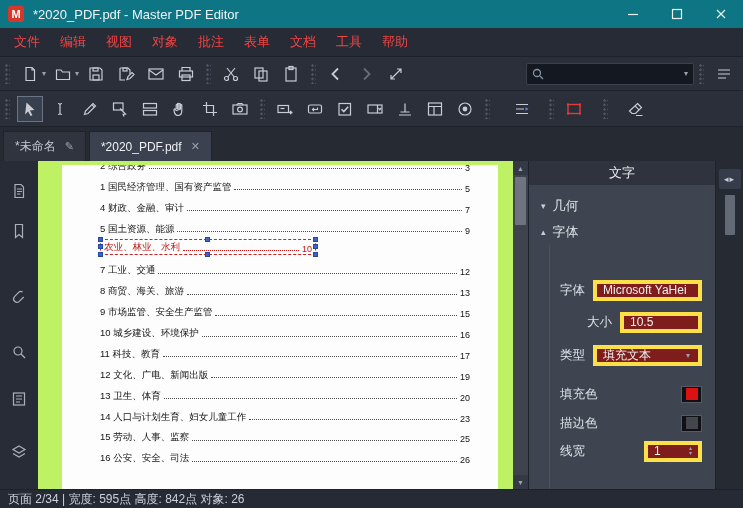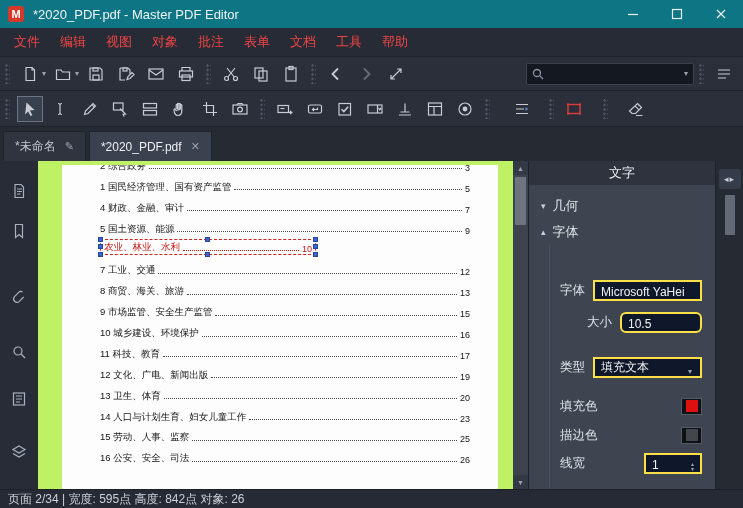--- a/index.html
+++ b/index.html
@@ -73,25 +73,25 @@
 
   
   .panel { width:215px; background:#3e4450; display:flex; flex:0 0 auto; border-left:1px solid #1d2129; }
   .pcontent { flex:1; display:flex; flex-direction:column; overflow:hidden; min-width:0; }
   .phead { height:24px; background:#2e333d; color:#e8ebef; font-size:13px; display:flex; align-items:center; justify-content:center; flex:0 0 auto; }
   .psec { display:flex; align-items:center; height:26px; padding-left:12px; color:#dfe3e9; font-size:13px; background:none; border:none; }
   .psec.first { margin-top:8px; }
   .tri { font-size:9px; margin-right:7px; color:#c9ced8; }
   .pgroup { margin-left:20px; border-left:1px solid #4b5260; padding:0 13px 0 10px; flex:1; overflow:hidden; }
   .prow { display:flex; align-items:center; height:22px; }
-  .r-font{margin-top:34px}.r-size{margin-top:10px;justify-content:flex-end}.r-type{margin-top:23px}
+  .r-font{margin-top:34px}.r-size{margin-top:10px;justify-content:flex-end}.r-type{margin-top:11px}
   .r-fill{margin-top:18px;height:20px}.r-stroke{margin-top:9px;height:20px}.r-width{margin-top:8px;height:20px}
   .plabel { font-size:12.5px; color:#dfe3e9; margin-right:8px; flex:0 0 auto; }
-  .pfield { background:#0f172a; color:#f2f2f2; font-size:12px; height:21px; display:flex; align-items:flex-end; padding:0 6px; flex:1; border:2px solid #fde047; min-width:0; }
-  .pfield.num { flex:0 0 82px;border-radius:6px; }
+  .pfield { background:#7f1d1d; color:#f2f2f2; font-size:12px; height:21px; display:flex; align-items:center; padding:0 6px; flex:1; border:4px solid #fde047; min-width:0; }
+  .pfield.num { flex:0 0 82px; }
   .pfield.spin { flex:0 0 58px; }
   .pfield .caret { margin-left:auto; }
   .spincol { margin-left:auto; display:flex; flex-direction:column; line-height:5px; font-size:6px; color:#9aa0ac; }
   .spacer { flex:1; }
   .swatch { width:21px; height:17px; background:#101114; border:1px solid #555b66; display:flex; align-items:center; justify-content:center; flex:0 0 auto; }
   .swatch i { width:12px; height:12px; display:block; }
   .prail { width:28px; background:#262a33; border-left:1px solid #1d2129; display:flex; flex-direction:column; align-items:center; flex:0 0 auto; }
   .collapsebtn { margin-top:8px; width:22px; height:20px; background:#363c49; color:#c6cbd5; font-size:9px; display:flex; align-items:center; justify-content:center; border:none; border-radius:2px; letter-spacing:1px; }
   .prail .sthumb { width:10px; height:40px; background:#636a76; margin-top:6px; }
 

